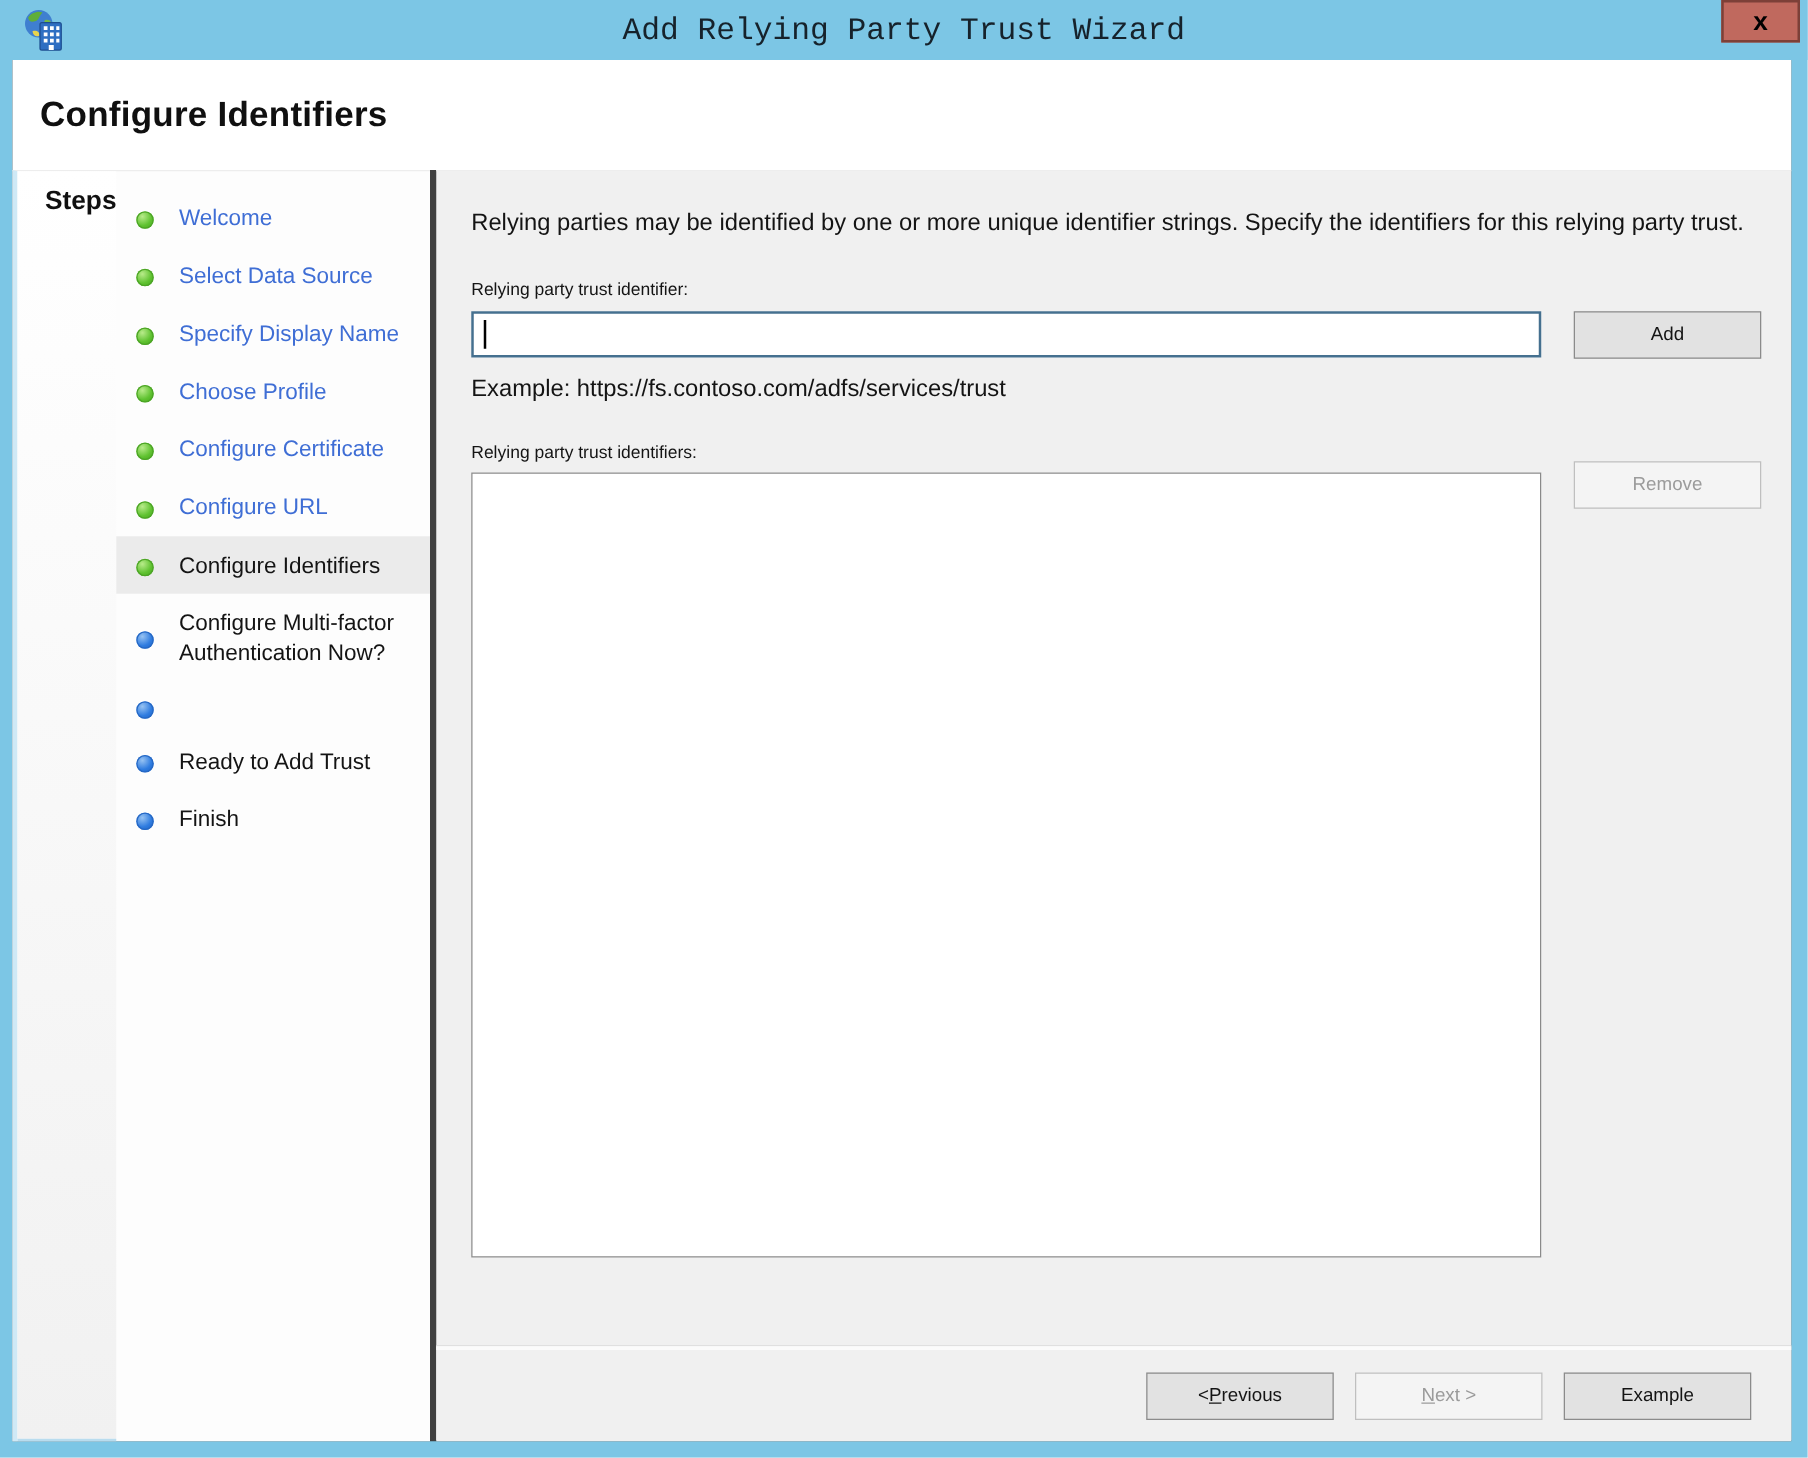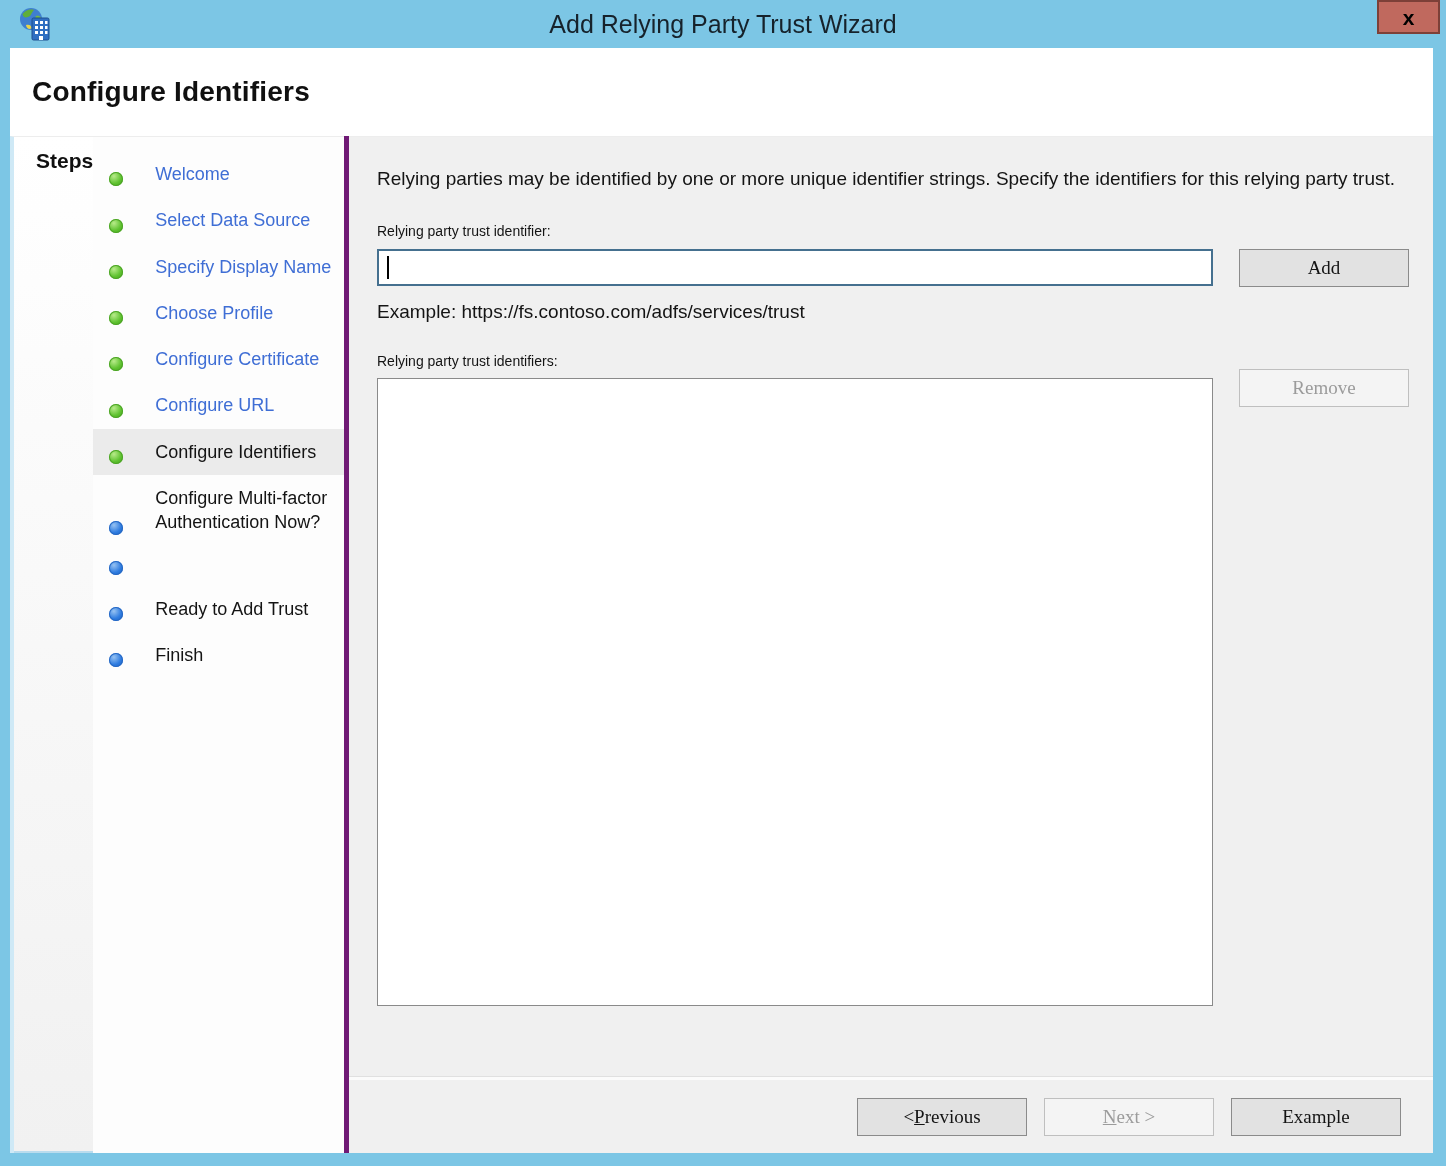--- a/index.html
+++ b/index.html
@@ -11,34 +11,34 @@
     overflow:hidden;
     color:#141414;
   }
 
   
   .titlebar {
     position:absolute; top:0; left:0; right:0; height:48px;
     background:#7cc6e5;
     display:flex; align-items:center; justify-content:center;
   }
-  .titlebar-title { font-size:25px; color:#16222b; }
+  .titlebar-title { font-size:25px; color:#16222b;font-family:Liberation Mono, monospace; }
   .app-icon { position:absolute; left:16px; top:6px; width:38px; height:38px; }
   .close-btn {
     position:absolute; top:0; right:6px; width:63px; height:34px;
     background:#c0695e; border:2px solid #7d4038;
     display:flex; align-items:center; justify-content:center;
     font-weight:bold; font-size:21px; color:#000; cursor:pointer;
     line-height:1;
   }
 
   
   .window-body {
     position:absolute; top:48px; left:10px; right:13px; bottom:13px;
-    background:#701a75;
+    background:#404040;
     display:flex; flex-direction:column;
   }
   .page-header {
     height:88px; background:#ffffff;
     display:flex; align-items:center; padding-left:22px;
     flex:0 0 auto;
   }
   .page-title { font-size:28px; font-weight:bold; color:#101010; letter-spacing:0.2px; }
 
   .main { flex:1; display:flex; min-height:0; }
@@ -50,21 +50,21 @@
     display:flex; flex-direction:row;
   }
   .steps-heading {
     font-size:21px; font-weight:bold; color:#101010;
     padding:12px 0 9px 22px;
     background:linear-gradient(#ffffff,#f1f1f1);
     border-bottom:2px solid #b9dcee;
   }
   .steps { list-style:none; padding-top:14px; }
   .step {
-    display:flex; align-items:flex-end; gap:32px;
+    display:flex; align-items:center; gap:20px;
     padding:11px 10px 11px 16px;
     font-size:18px; line-height:1.35;
   }
   .bullet {
     width:14px; height:14px; border-radius:50%;
     margin-top:4px; flex:0 0 auto;
   }
   .step.done .bullet {
     background:radial-gradient(circle at 35% 30%, #b8eb8a, #5fc230 55%, #45a21c);
     box-shadow:0 0 0 1px #4ca426 inset;
@@ -93,24 +93,24 @@
     margin-top:10px;
     width:870px; height:37px; background:#ffffff;
     border:2px solid #45708f;
     font-size:19px; color:#121230;
     display:flex; align-items:center; padding:0 7px;
     white-space:nowrap; overflow:hidden;
   }
   .caret { display:inline-block; width:2px; height:23px; background:#000; margin-left:1px; }
 
   .btn {
-    width:170px; height:38px;
+    width:150px; height:38px;
     background:#e2e2e2; border:1px solid #8b8b8b;
-    font-family:Liberation Serif, serif;
-    font-size:19px; color:#141414; cursor:pointer;
+    font-family:Liberation Sans, sans-serif;
+    font-size:15px; color:#141414; cursor:pointer;
     display:flex; align-items:center; justify-content:center;
   }
   .btn.disabled {
     background:#f4f4f4; border-color:#bfbfbf; color:#9b9b9b; cursor:default;
   }
   .side-btn { margin-left:26px; margin-top:10px; flex:0 0 auto; }
   .side-btn.remove { margin-top:0; }
 
   .example { font-size:19px; margin-top:14px; color:#141414; }
 

